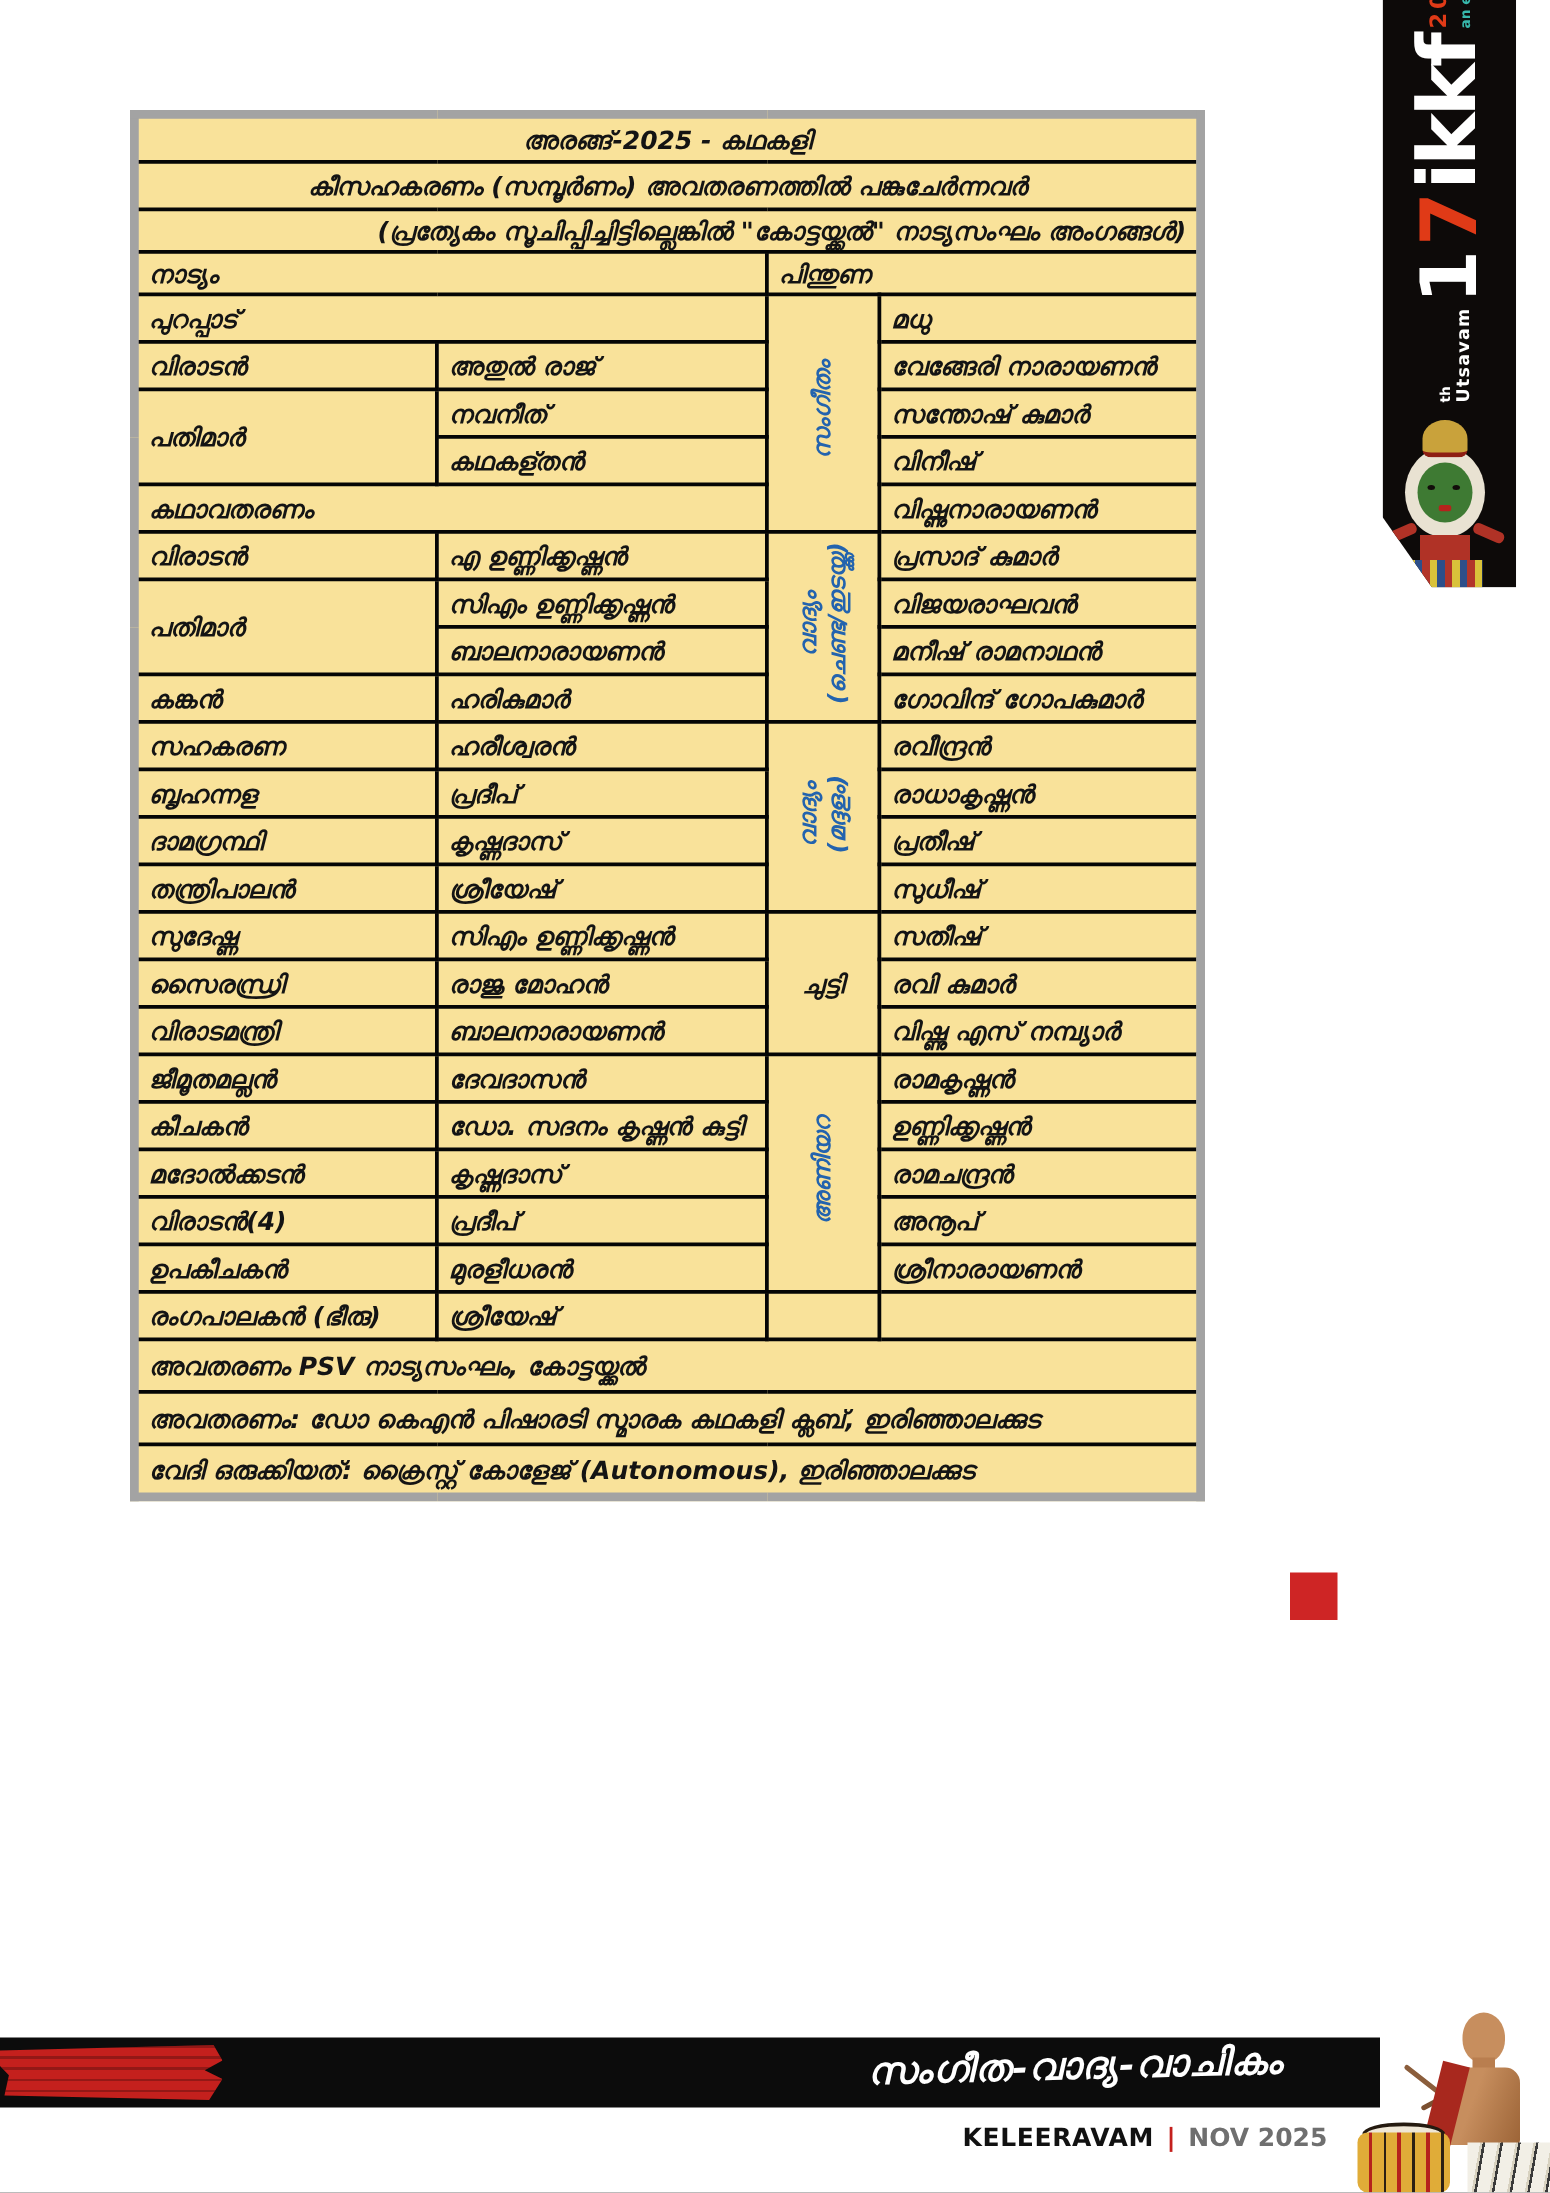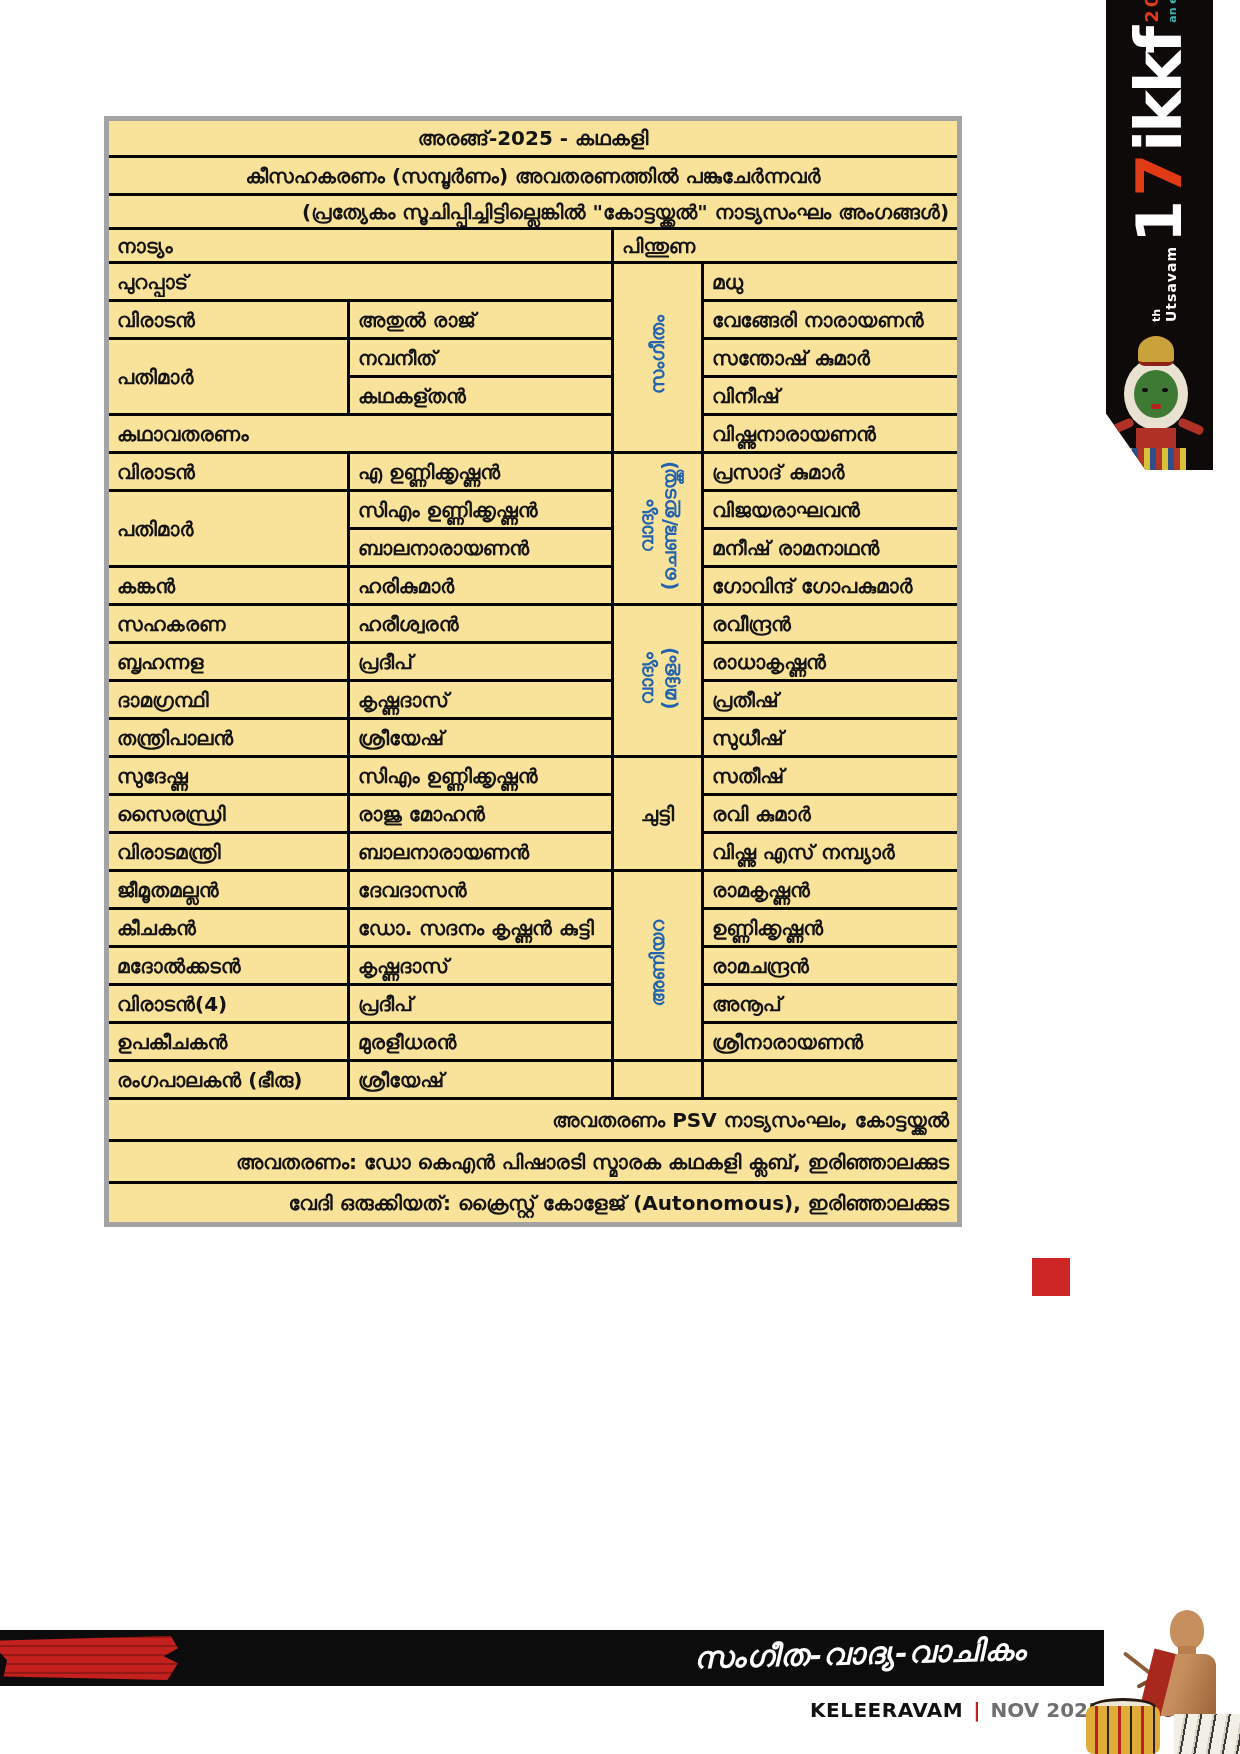--- a/index.html
+++ b/index.html
@@ -5,45 +5,46 @@
   * { margin:0; padding:0; box-sizing:border-box; }
   html,body { background:#888; }
   body { font-family:"DejaVu Sans", sans-serif; }
   .page {
     position:relative; width:1240px; height:1754px; background:#ffffff;
     margin:0 auto; overflow:hidden;
   }
 
   
   table.cast {
-    position:absolute; left:104px; top:116px; width:853px;
+    position:absolute; left:104px; top:88px; width:853px;
     border-collapse:collapse; background:#F9E29A;
-    border:5px solid #a3a3a3;
+    border:7px solid #a3a3a3;
     table-layout:fixed;
+    font-style:italic;
   }
   table.cast td {
     border:3px solid #050505; vertical-align:middle;
     font-size:20px; font-weight:600; color:#141414;
     padding:2px 8px; overflow:hidden; white-space:nowrap;
   }
   td.t1, td.t2 { text-align:center; color:#DC1F1A; font-size:25px; font-weight:700; height:38px; }
   td.note { text-align:right; color:#2B9AD6; font-size:21px; font-weight:600; height:34px; }
   td.colhead { color:#DC1F1A; font-size:22px; font-weight:700; height:34px; }
   td.section { color:#2363AE; font-size:21px; font-weight:700; }
   td.role { color:#20305F; }
   td.artist, td.sname { color:#141414; }
   tr.body { height:38px; }
   td.vcell { padding:0; text-align:center; }
   .vtext {
     writing-mode:vertical-rl; transform:rotate(180deg);
     color:#2363AE; font-weight:700; font-size:19px; line-height:1.2;
     margin:0 auto; text-align:center; display:inline-block;
   }
   td.ccell { text-align:center; color:#2363AE; font-size:21px; font-weight:700; padding:2px 2px; }
-  td.frow { text-align:right; font-size:21px; font-weight:600; height:42px; color:#141414; white-space:normal; }
+  td.frow { text-align:left; font-size:21px; font-weight:600; height:42px; color:#141414; white-space:normal; }
 
   
   .banner {
     position:absolute; left:1106px; top:0; width:107px; height:470px;
     background:#0d0a09;
     clip-path:polygon(0 0,100% 0,100% 100%,37% 100%,0 88%);
   }
   .banner-rot {
     position:absolute; left:0; top:470px; width:470px; height:107px;
     transform-origin:0 0; transform:rotate(-90deg);
@@ -81,21 +82,21 @@
     position:absolute; left:0; top:6px; width:178px; height:44px; background:#C4201D;
     clip-path:polygon(0 10%,96% 0,100% 28%,92% 46%,100% 62%,94% 100%,2% 92%,4% 55%,0 38%);
   }
   .splash-streaks { position:absolute; inset:0;
     background:repeating-linear-gradient(180deg, rgba(0,0,0,0.25) 0 2px, transparent 2px 9px); }
   .strip-script {
     position:absolute; right:78px; top:6px; color:#ffffff; font-size:30px;
     font-style:italic; font-weight:600; transform:rotate(-1.5deg); letter-spacing:1px;
     font-family:"DejaVu Serif", serif;
   }
-  .mag-line { position:absolute; left:770px; top:1698px; display:flex; align-items:baseline; gap:10px;margin-left:40px; }
+  .mag-line { position:absolute; left:770px; top:1698px; display:flex; align-items:baseline; gap:10px; }
   .mag-name { color:#111111; font-weight:700; font-size:20px; letter-spacing:0.5px; }
   .mag-sep { color:#C4201D; font-weight:700; font-size:20px; }
   .mag-issue { color:#6f6f6f; font-weight:700; font-size:20px; }
   .mag-page { color:#333333; font-size:19px; font-family:"DejaVu Serif", serif; margin-left:38px; }
 
   
   .drummer { position:absolute; left:1078px; top:1610px; width:162px; height:144px; z-index:5; }
   .dr-head { position:absolute; left:92px; top:0; width:34px; height:40px; background:#C78E5E; border-radius:50% 50% 45% 45%; }
   .dr-neck { position:absolute; left:100px; top:36px; width:18px; height:10px; background:#B97E4F; }
   .dr-torso { position:absolute; left:76px; top:44px; width:62px; height:62px;

